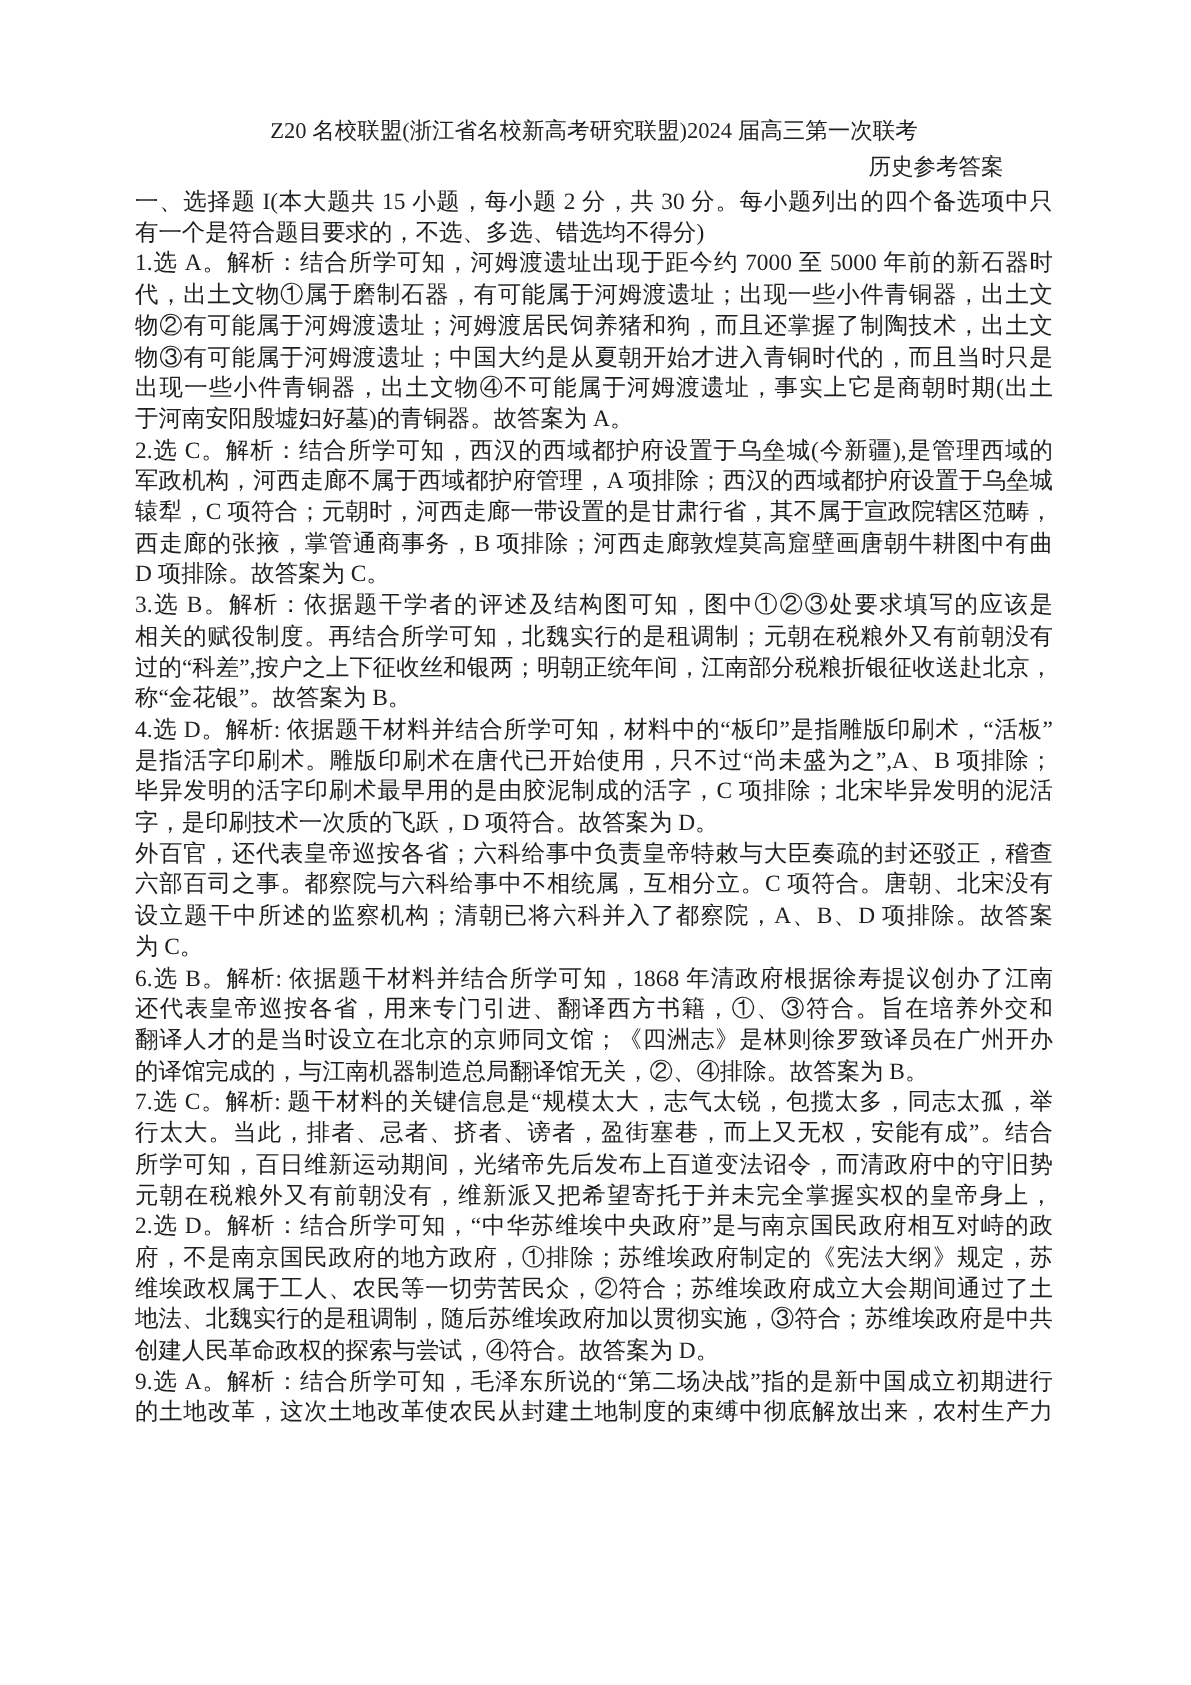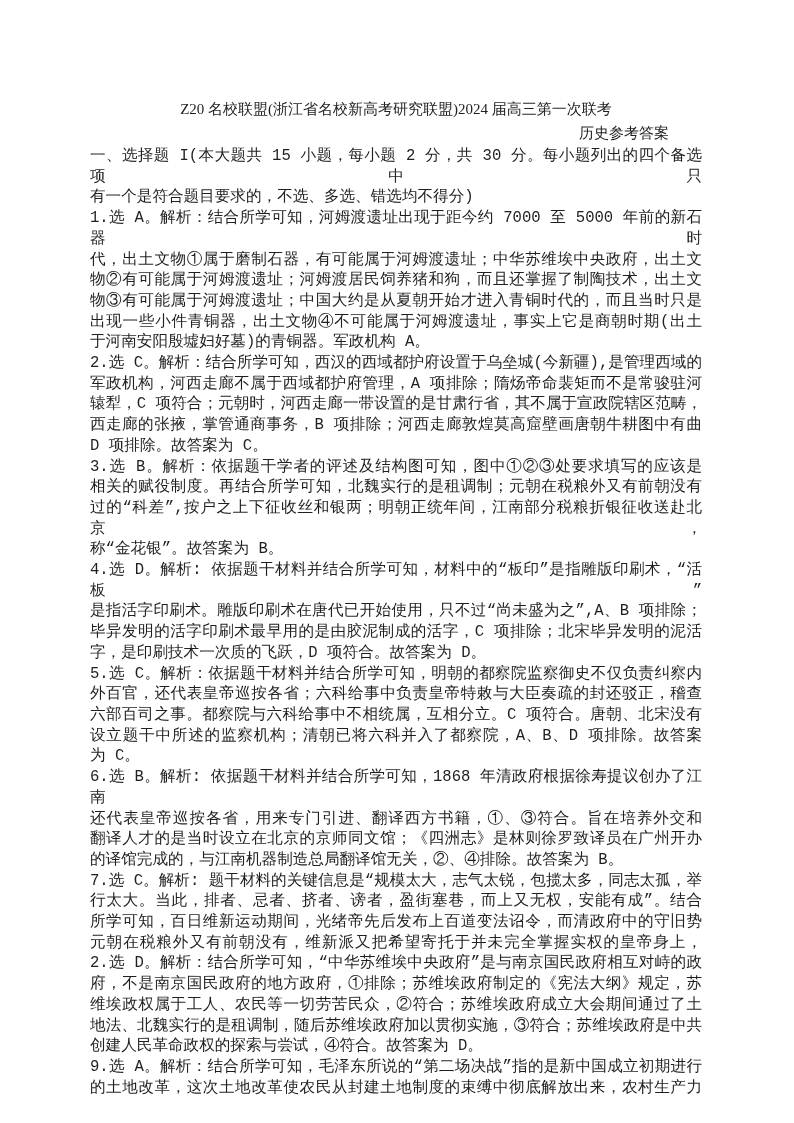--- a/index.html
+++ b/index.html
@@ -4,21 +4,21 @@
 <style>
   html, body { margin: 0; padding: 0; }
   body {
     width: 794px; height: 1123px;
     background: #ffffff;
     overflow: hidden;
   }
   .page {
     box-sizing: border-box;
     width: 794px; height: 1123px;
-    padding: 98px 92px 0 90px;
+    padding: 77px 92px 0 90px;
     font-family: "Liberation Serif", "DejaVu Serif", serif;
     color: #1f1f1f;
     -webkit-font-smoothing: antialiased;
   }
   .doc-title {
     font-size: 15px;
     line-height: 23.5px;
     text-align: center;
     white-space: nowrap;
     font-weight: normal;
@@ -33,66 +33,64 @@
   }
   .answer-body {
     margin-top: 1px;
     font-size: 15.6px;
   }
   .para { margin: 0; padding: 0; }
   .line {
     line-height: 20.7px;
     text-align: justify;
     text-align-last: justify;
-    font-family: Liberation Mono, monospace;
   }
   .line-end {
     text-align-last: left;
   }
 </style>
 </head>
 <body>
 
 <div class="page">
   <div class="doc-title">Z20 名校联盟(浙江省名校新高考研究联盟)2024 届高三第一次联考</div>
   <div class="doc-subtitle">历史参考答案</div>
   <div class="answer-body">
       <div class="para">
         <div class="line">一、选择题 I(本大题共 15 小题，每小题 2 分，共 30 分。每小题列出的四个备选项中只</div>
         <div class="line line-end">有一个是符合题目要求的，不选、多选、错选均不得分)</div>
       </div>
       <div class="para">
         <div class="line">1.选 A。解析：结合所学可知，河姆渡遗址出现于距今约 7000 至 5000 年前的新石器时</div>
-        <div class="line">代，出土文物①属于磨制石器，有可能属于河姆渡遗址；中华苏维埃中央政府，出土文</div>
+        <div class="line">代，出土文物①属于磨制石器，有可能属于河姆渡遗址；出现一些小件青铜器，出土文</div>
         <div class="line">物②有可能属于河姆渡遗址；河姆渡居民饲养猪和狗，而且还掌握了制陶技术，出土文</div>
         <div class="line">物③有可能属于河姆渡遗址；中国大约是从夏朝开始才进入青铜时代的，而且当时只是</div>
         <div class="line">出现一些小件青铜器，出土文物④不可能属于河姆渡遗址，事实上它是商朝时期(出土</div>
-        <div class="line line-end">于河南安阳殷墟妇好墓)的青铜器。军政机构 A。</div>
+        <div class="line line-end">于河南安阳殷墟妇好墓)的青铜器。故答案为 A。</div>
       </div>
       <div class="para">
         <div class="line">2.选 C。解析：结合所学可知，西汉的西域都护府设置于乌垒城(今新疆),是管理西域的</div>
-        <div class="line">军政机构，河西走廊不属于西域都护府管理，A 项排除；隋炀帝命裴矩而不是常骏驻河</div>
+        <div class="line">军政机构，河西走廊不属于西域都护府管理，A 项排除；西汉的西域都护府设置于乌垒城</div>
         <div class="line">辕犁，C 项符合；元朝时，河西走廊一带设置的是甘肃行省，其不属于宣政院辖区范畴，</div>
         <div class="line">西走廊的张掖，掌管通商事务，B 项排除；河西走廊敦煌莫高窟壁画唐朝牛耕图中有曲</div>
         <div class="line line-end">D 项排除。故答案为 C。</div>
       </div>
       <div class="para">
         <div class="line">3.选 B。解析：依据题干学者的评述及结构图可知，图中①②③处要求填写的应该是</div>
         <div class="line">相关的赋役制度。再结合所学可知，北魏实行的是租调制；元朝在税粮外又有前朝没有</div>
         <div class="line">过的“科差”,按户之上下征收丝和银两；明朝正统年间，江南部分税粮折银征收送赴北京，</div>
         <div class="line line-end">称“金花银”。故答案为 B。</div>
       </div>
       <div class="para">
         <div class="line">4.选 D。解析: 依据题干材料并结合所学可知，材料中的“板印”是指雕版印刷术，“活板”</div>
         <div class="line">是指活字印刷术。雕版印刷术在唐代已开始使用，只不过“尚未盛为之”,A、B 项排除；</div>
         <div class="line">毕异发明的活字印刷术最早用的是由胶泥制成的活字，C 项排除；北宋毕异发明的泥活</div>
         <div class="line line-end">字，是印刷技术一次质的飞跃，D 项符合。故答案为 D。</div>
       </div>
       <div class="para">
-        <div class="line">5.选 C。解析：依据题干材料并结合所学可知，明朝的都察院监察御史不仅负责纠察内</div>
         <div class="line">外百官，还代表皇帝巡按各省；六科给事中负责皇帝特敕与大臣奏疏的封还驳正，稽查</div>
         <div class="line">六部百司之事。都察院与六科给事中不相统属，互相分立。C 项符合。唐朝、北宋没有</div>
         <div class="line">设立题干中所述的监察机构；清朝已将六科并入了都察院，A、B、D 项排除。故答案</div>
         <div class="line line-end">为 C。</div>
       </div>
       <div class="para">
         <div class="line">6.选 B。解析: 依据题干材料并结合所学可知，1868 年清政府根据徐寿提议创办了江南</div>
         <div class="line">还代表皇帝巡按各省，用来专门引进、翻译西方书籍，①、③符合。旨在培养外交和</div>
         <div class="line">翻译人才的是当时设立在北京的京师同文馆；《四洲志》是林则徐罗致译员在广州开办</div>
         <div class="line line-end">的译馆完成的，与江南机器制造总局翻译馆无关，②、④排除。故答案为 B。</div>

